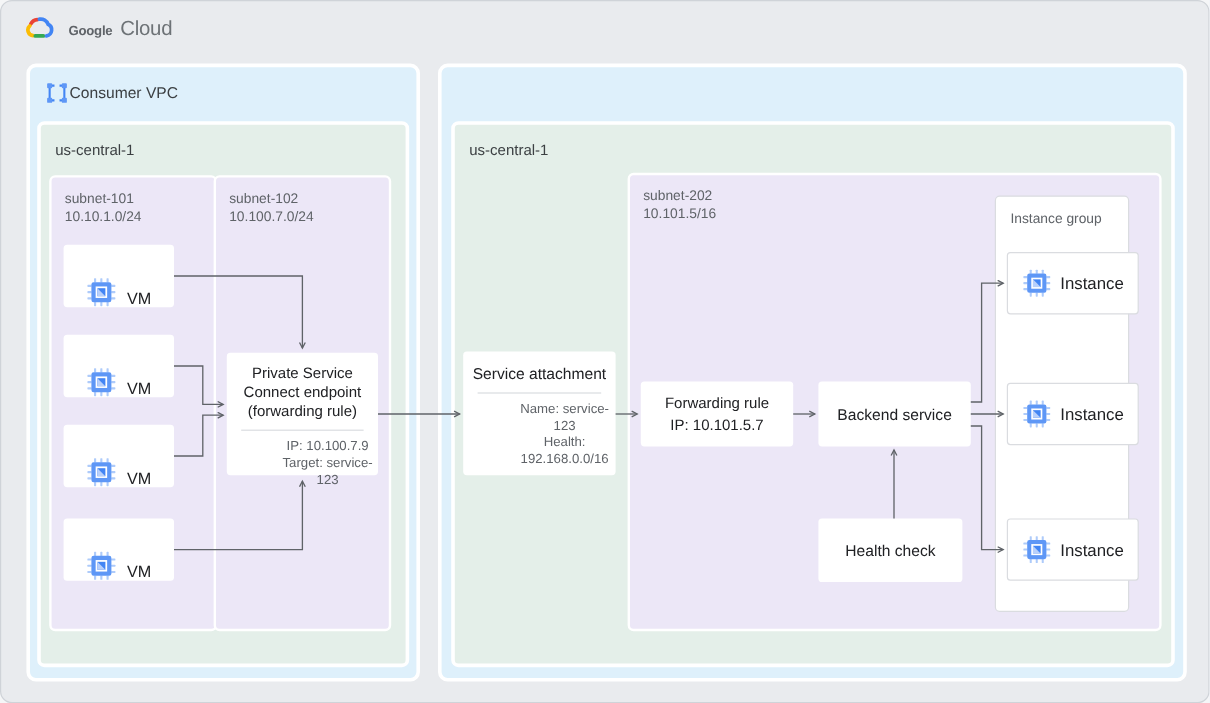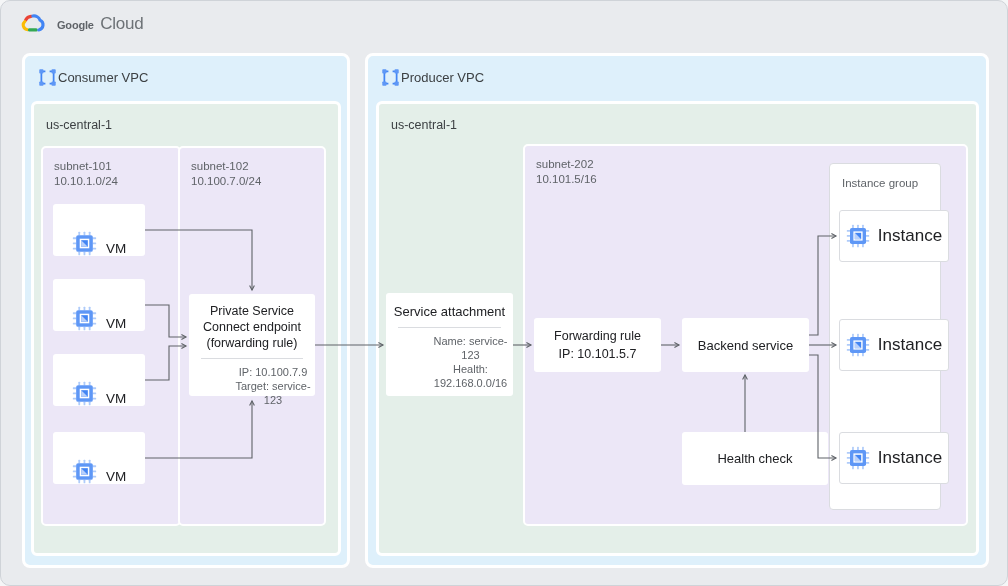--- a/index.html
+++ b/index.html
@@ -36,24 +36,24 @@
   .vm-1{top:56px}.vm-2{top:131px}.vm-3{top:206px}.vm-4{top:284px}
   .psc-node{left:9px;top:146px;width:126px;height:102px;padding-top:9px;text-align:center;}
   .node-title{font-size:12.5px;line-height:16px;color:#202124;}
   .node-sub{font-size:11px;line-height:14px;color:#5f6368;margin-left:42px;}
   .hr{height:1px;background:#dadce0;margin:7px 12px 6px;}
   .sa-node{left:7px;top:189px;width:127px;height:103px;padding-top:11px;text-align:center;}
   .sa-node .node-title{font-size:13px;}
   .fr-node{left:9px;top:172px;width:127px;height:54px;flex-direction:column;gap:1px;}
   .fr-node div{font-size:12.5px;line-height:17px;color:#202124;}
   .be-node{left:157px;top:172px;width:127px;height:54px;font-size:13px;}
-  .hc-node{left:157px;top:286px;width:146px;height:53px;font-size:13px;}
+  .hc-node{left:157px;top:286px;width:120px;height:53px;font-size:13px;}
   .ig{position:absolute;left:304px;top:17px;width:112px;height:347px;background:#fff;border:1px solid #dadce0;border-radius:4px;}
   .ig-label{position:absolute;left:12px;top:13px;font-size:11.5px;color:#5f6368;}
-  .inst-node{left:9px;width:110px;height:52px;gap:8px;font-size:17px;border:1px solid #dadce0;}
+  .inst-node{left:9px;width:110px;height:52px;gap:8px;font-size:14px;border:1px solid #dadce0;}
   .inst-1{top:46px}.inst-2{top:155px}.inst-3{top:268px}
   
   .arrows{position:absolute;left:0;top:0;pointer-events:none;}
   .hidden-defs{position:absolute;width:0;height:0;overflow:hidden;}
 </style>
 </head>
 <body>
 
 <svg class="hidden-defs" aria-hidden="true">
   <defs>
@@ -153,26 +153,20 @@
           <div class="node-title">Private Service Connect endpoint (forwarding rule)</div>
           <div class="hr"></div>
           <div class="node-sub">IP: 10.100.7.9</div>
           <div class="node-sub">Target: service-123</div>
         </div>
       </div>
     </div>
   </div>
 
   <div class="vpc vpc-producer">
-    <div class="vpc-head">
-      <svg width="21" height="21">
-          <use href="#vpc-icon"></use>
-        </svg>
-      <span class="lbl">Producer VPC</span>
-    </div>
     <div class="region region-producer">
       <div class="region-label">us-central-1</div>
 
       <div class="node sa-node">
         <div class="node-title">Service attachment</div>
         <div class="hr"></div>
         <div class="node-sub">Name: service-123</div>
         <div class="node-sub">Health:</div>
         <div class="node-sub">192.168.0.0/16</div>
       </div>

